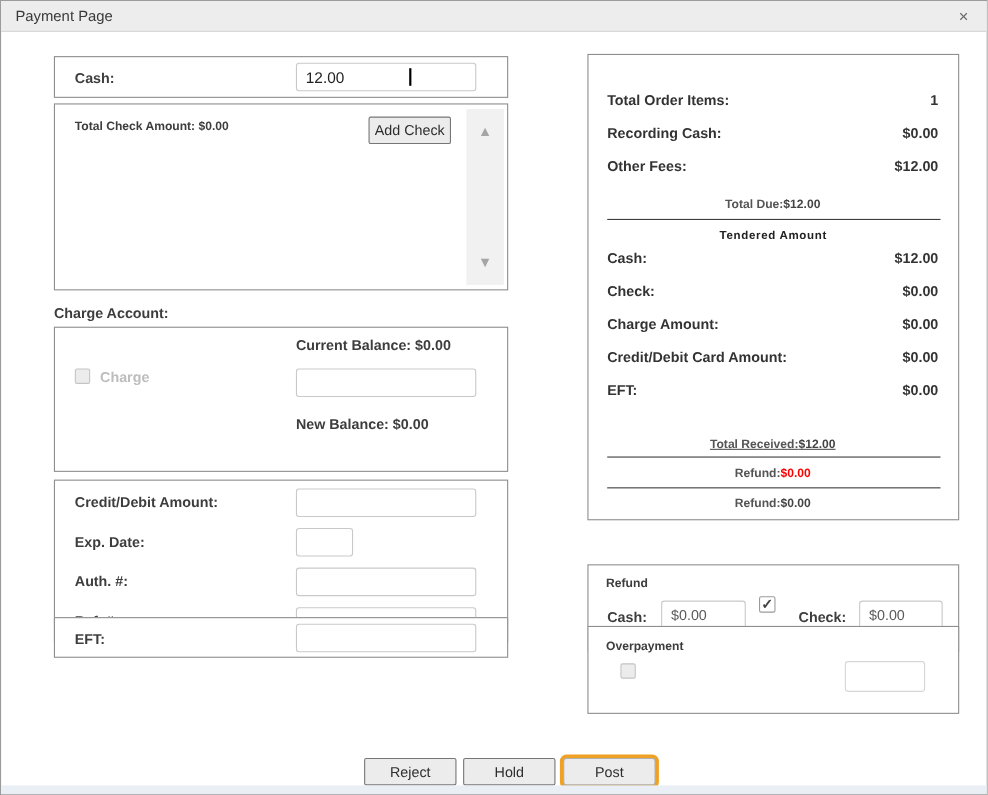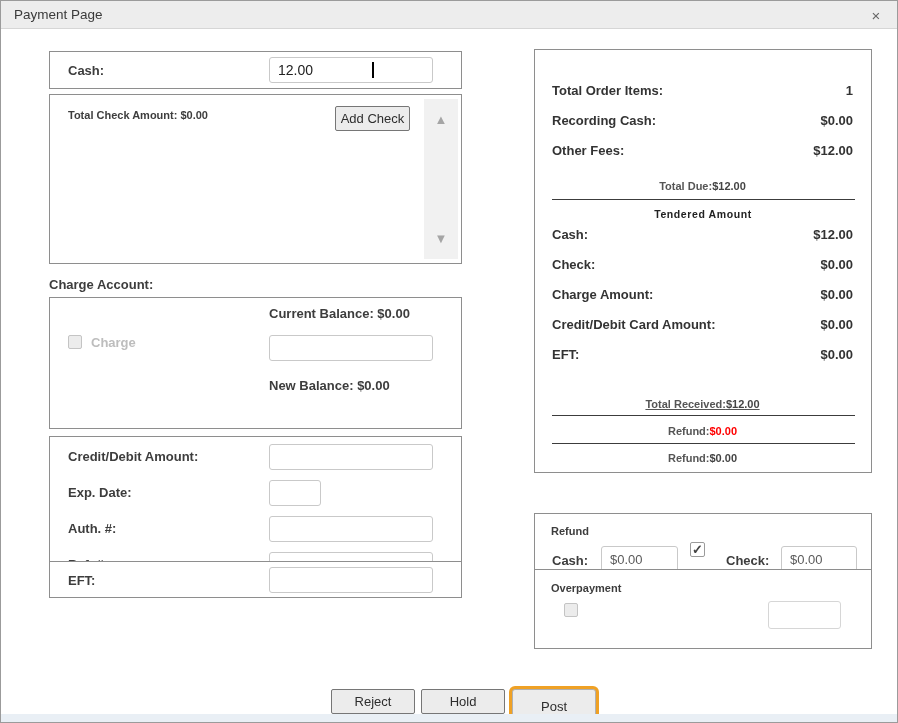--- a/index.html
+++ b/index.html
@@ -202,16 +202,16 @@
   </div>
 
   <div class="box" style="left:533px;top:568px;width:338px;height:80px;">
     <span class="lbl-sm" style="position:absolute;left:16px;top:12px;">Overpayment</span>
     <span class="chk disabled" style="left:29px;top:33px;"></span>
     <input class="fld disabled-look" style="left: 233px; top: 31px; width: 73px; height: 28px;" value="">
   </div>
 
   <button class="btn" style="left:330px;top:688px;width:84px;height:25px;">Reject</button>
   <button class="btn" style="left:420px;top:688px;width:84px;height:25px;">Hold</button>
-  <button class="btn focus-ring" style="left:511px;top:688px;width:84px;height:35px;">Post</button>
+  <button class="btn focus-ring" style="left:511px;top:688px;width:84px;height:25px;">Post</button>
 
   <div id="bottom-strip"></div>
 </div>
 
 </body></html>

